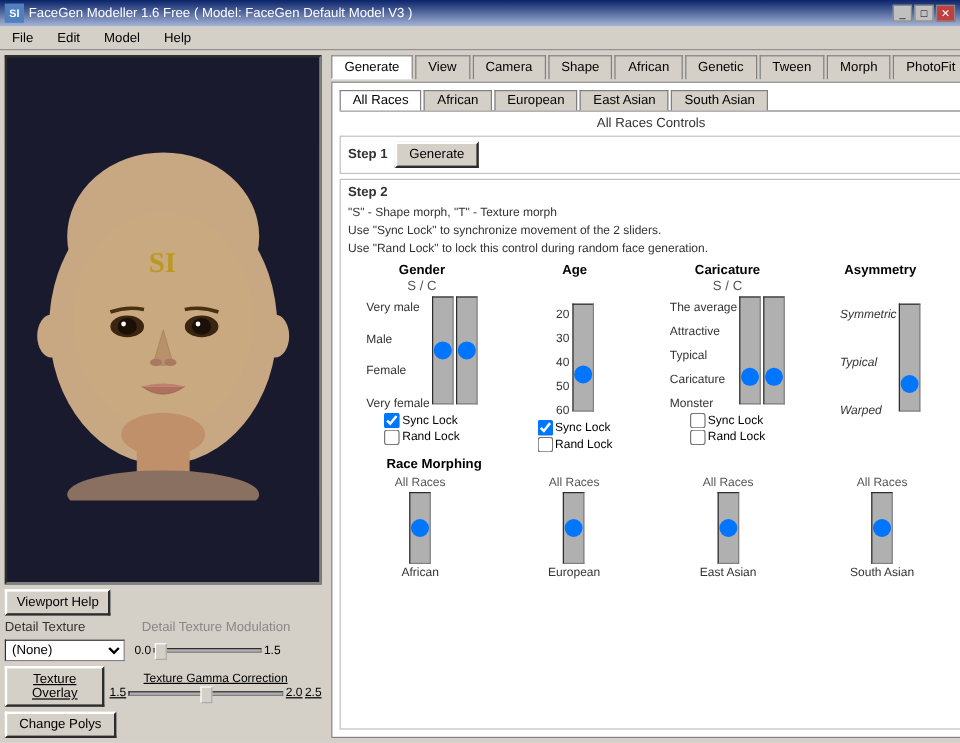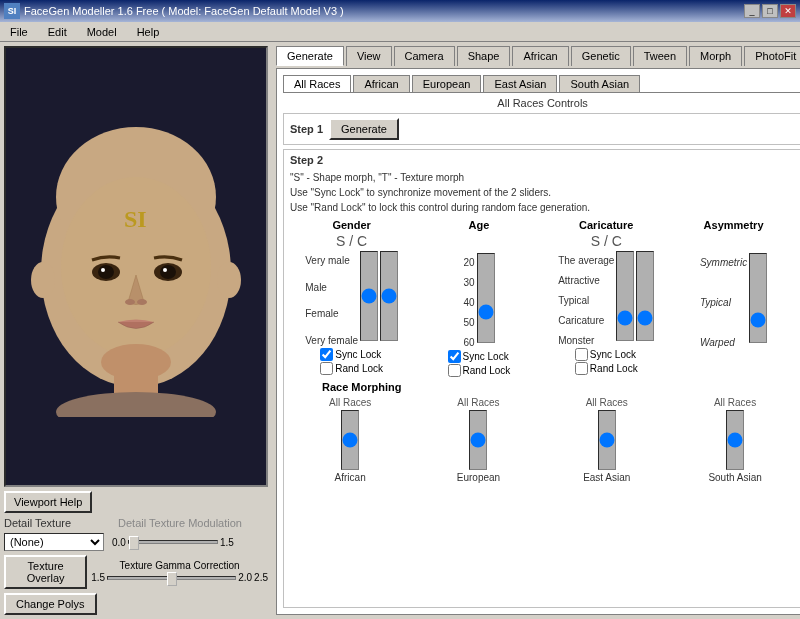--- a/index.html
+++ b/index.html
@@ -159,20 +159,21 @@
       height: 14px;
       background: #d4d0c8;
       border: 1px outset #fff;
       margin-top: -5px;
       cursor: pointer;
     }
     .gamma-row {
       display: flex;
       align-items: center;
       gap: 4px;
+      text-decoration: underline;
     }
     .bottom-row {
       display: flex;
       align-items: center;
       gap: 4px;
     }
     .poly-info {
       font-size: 11px;
       color: #333;
     }
@@ -300,21 +301,21 @@
       flex-direction: column;
       align-items: center;
       gap: 2px;
     }
     .slider-col-header {
       font-size: 11px;
       font-weight: bold;
       text-align: center;
     }
     .slider-col-sub {
-      font-size: 14px;
+      font-size: 11px;
       color: #555;
       text-align: left;
     }
     input[type=range].vertical {
       writing-mode: vertical-lr;
       direction: rtl;
       width: 16px;
       height: 90px;
       -webkit-appearance: slider-vertical;
     }

